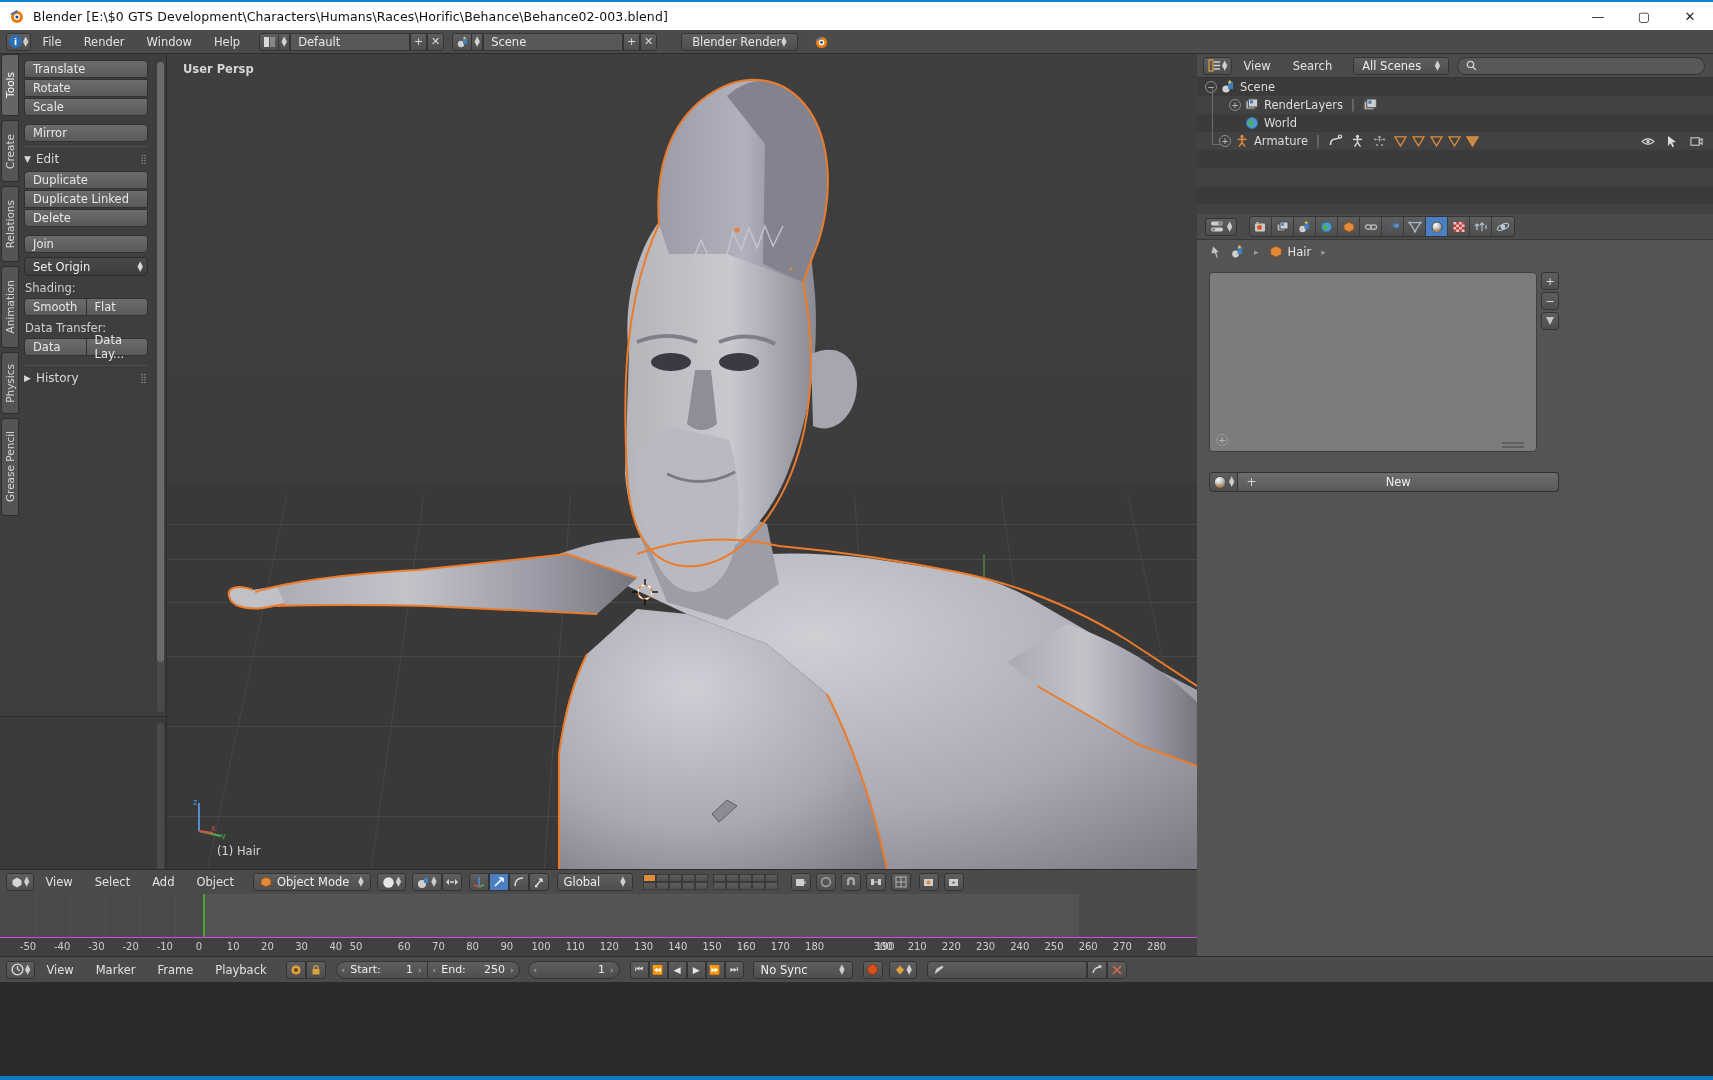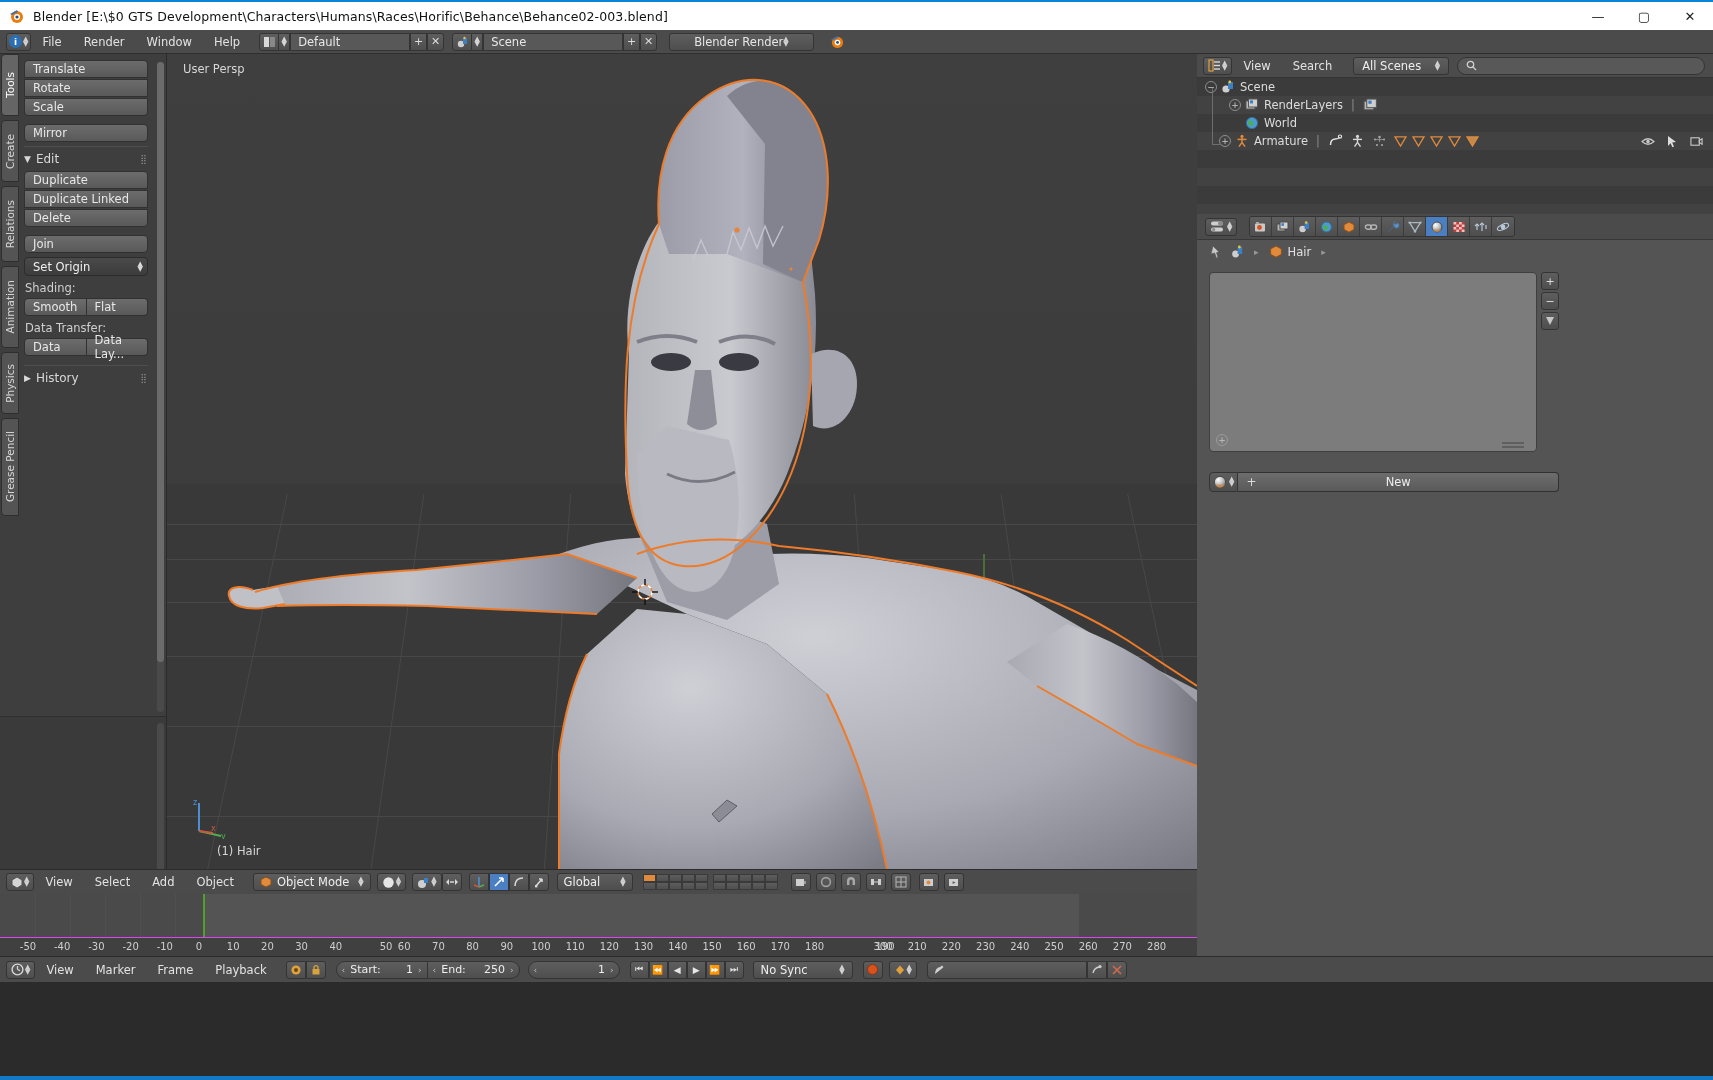--- a/index.html
+++ b/index.html
@@ -36,21 +36,21 @@
     border-left:none;display:flex;flex-direction:column;align-items:center;justify-content:center;
     line-height:5px;font-size:7px;color:#d8d8d8;}
   .txtfield{height:18px;min-width:120px;background:#585858;border:1px solid #343434;
     display:flex;align-items:center;padding:0 7px;font-size:11.5px;color:#e8e8e8;}
   .plusbox,.xbox{width:17px;height:18px;background:linear-gradient(#5e5e5e,#4e4e4e);
     border:1px solid #343434;display:flex;align-items:center;justify-content:center;font-size:11px;color:#dcdcdc;}
   .xbox{border-radius:0 3px 3px 0;}
   .scene-icon{width:20px;height:18px;background:linear-gradient(#5e5e5e,#4e4e4e);border:1px solid #343434;
     border-radius:3px 0 0 3px;display:flex;align-items:center;justify-content:center;}
   .engine-sel{height:18px;background:linear-gradient(#5e5e5e,#4e4e4e);border:1px solid #343434;border-radius:3px;
-    display:flex;align-items:center;padding:0 24px;margin-left:12px;font-size:11.5px;color:#e6e6e6;min-width:96px;}
+    display:flex;align-items:center;padding:0 10px;margin-left:24px;font-size:11.5px;color:#e6e6e6;min-width:96px;}
   .statustext{margin-left:14px;font-size:11.5px;color:#d4d4d4;}
   .blender-logo{width:15px;height:15px;margin-left:16px;}
 
   
   .toolshelf{position:absolute;left:0;top:54px;width:166px;height:815px;background:#3e3e3e;}
   .tabcol{position:absolute;left:0;top:0;width:20px;height:100%;}
   .vtab{width:18px;background:#545454;border:1px solid #2e2e2e;border-radius:4px 0 0 4px;
     margin:0 0 4px 1px;color:#d6d6d6;font-size:10.5px;display:flex;align-items:center;justify-content:center;}
   .vtab span{writing-mode:vertical-rl;transform:rotate(180deg);white-space:nowrap;padding:5px 0;}
   .vtab.active{background:#656565;color:#fff;}
@@ -79,21 +79,21 @@
   .lowerleft{position:absolute;left:0;top:716px;width:166px;height:153px;background:#3a3a3a;border-top:1px solid #2e2e2e;}
   .lowerleft .sb{position:absolute;right:2px;top:6px;width:7px;height:190px;background:#4a4a4a;border-radius:4px;}
 
   
   .viewport{position:absolute;left:167px;top:54px;width:1030px;height:815px;
     background:#3d3d3d;overflow:hidden;}
   .vp-sky{position:absolute;inset:0;background:linear-gradient(#3f3f3f,#3a3a3a);}
   .vp-floor{position:absolute;left:0;top:430px;width:100%;height:385px;background:#393939;}
   .grid-line{position:absolute;background:#484848;}
   .axis-y{position:absolute;background:#4a6e3c;}
-  .vp-label{position:absolute;left:16px;top:8px;color:#d6d6d6;font-size:11.5px;}
+  .vp-label{position:absolute;left:16px;top:8px;color:#d6d6d6;font-size:11.5px;font-weight:bold;}
   .vp-object{position:absolute;left:50px;top:790px;color:#d6d6d6;font-size:11.5px;}
   .axis-gizmo{position:absolute;left:20px;bottom:30px;width:40px;height:42px;}
   .cursor3d{position:absolute;left:465px;top:525px;width:26px;height:26px;}
 
   
   .vpheader{position:absolute;left:0;top:869px;width:1197px;height:25px;background:#4b4b4b;
     border-top:1px solid #2c2c2c;display:flex;align-items:center;font-size:11.5px;color:#e2e2e2;}
   .vh-btn{height:18px;background:linear-gradient(#5e5e5e,#4e4e4e);border:1px solid #343434;border-radius:3px;
     display:flex;align-items:center;padding:0 4px;margin-left:6px;}
   .mode-sel{height:18px;background:linear-gradient(#5e5e5e,#4e4e4e);border:1px solid #343434;border-radius:3px;
@@ -647,21 +647,21 @@
     <span class="tick" style="left: 28px;">-50</span>
     <span class="tick" style="left: 62.2px;">-40</span>
     <span class="tick" style="left: 96.4px;">-30</span>
     <span class="tick" style="left: 130.6px;">-20</span>
     <span class="tick" style="left: 164.8px;">-10</span>
     <span class="tick" style="left: 199px;">0</span>
     <span class="tick" style="left: 233.2px;">10</span>
     <span class="tick" style="left: 267.4px;">20</span>
     <span class="tick" style="left: 301.6px;">30</span>
     <span class="tick" style="left: 335.8px;">40</span>
-    <span class="tick" style="left: 386px;">50</span>
+    <span class="tick" style="left: 356px;">50</span>
     <span class="tick" style="left: 404.2px;">60</span>
     <span class="tick" style="left: 438.4px;">70</span>
     <span class="tick" style="left: 472.6px;">80</span>
     <span class="tick" style="left: 506.8px;">90</span>
     <span class="tick" style="left: 541px;">100</span>
     <span class="tick" style="left: 575.2px;">110</span>
     <span class="tick" style="left: 609.4px;">120</span>
     <span class="tick" style="left: 643.6px;">130</span>
     <span class="tick" style="left: 677.8px;">140</span>
     <span class="tick" style="left: 712px;">150</span>

